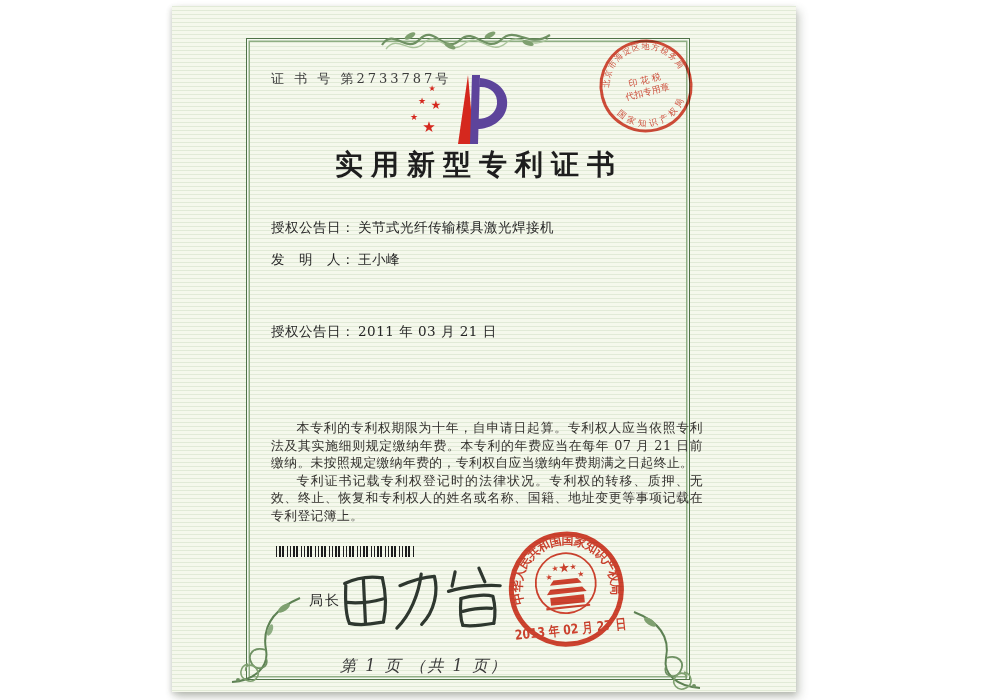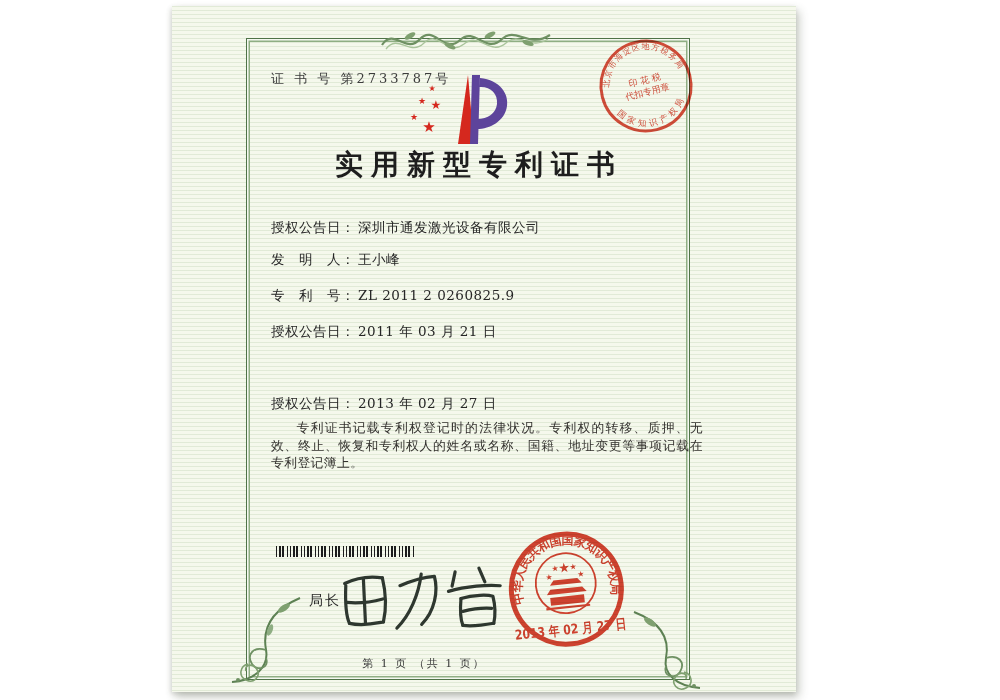--- a/index.html
+++ b/index.html
@@ -66,21 +66,21 @@
   }
 
   .director-label{
     position:absolute;left:137px;top:586px;z-index:3;
     font-size:14px;color:#2c2c2c;letter-spacing:2px;font-family:Liberation Mono, monospace;
   }
   .signature{position:absolute;left:165px;top:552px;width:176px;height:84px;z-index:3;}
 
   .footer{
     position:absolute;left:74px;top:650px;width:356px;z-index:3;
-    text-align:center;font-size:11px;color:#3a3a3a;letter-spacing:2px;
+    text-align:center;font-size:16px;color:#3a3a3a;letter-spacing:2px;font-style:italic;
   }
 
   .seal{mix-blend-mode:multiply;z-index:4;position:absolute;}
   .seal-top-right{left:424px;top:30px;width:100px;height:100px;transform:rotate(-14deg);}
   .seal-bottom{left:315px;top:514px;width:162px;height:150px;transform:rotate(-6deg);}
 
   .sr-only{
     position:absolute;width:1px;height:1px;overflow:hidden;
     clip:rect(0 0 0 0);white-space:nowrap;
   }
@@ -128,36 +128,31 @@
       <text x="4" y="48" font-size="9" fill="#d5281e" text-anchor="middle">★</text>
       <text x="19" y="60" font-size="15" fill="#d5281e" text-anchor="middle">★</text>
       <polygon points="58,3 48,72 64,72" fill="#d5281e"></polygon>
       <polygon points="62,3 70,3 68,72 60,72" fill="#5d449b"></polygon>
       <path d="M70,6 C90,8 99,22 97,34 C95,49 80,57 67,57 L67,47 C78,47 86,41 87,32 C88,21 80,14 69,15 Z" fill="#5d449b"></path>
     </svg>
 
     <div class="title">实用新型专利证书</div>
 
     <div class="field-row" style="top:213px;">
-      <span class="f-label">授权公告日：</span><span class="f-value">深圳市通发激光设备有限公司</span>
+      <span class="f-label">授权公告日：</span><span class="f-value">关节式光纤传输模具激光焊接机</span>
     </div>
     <div class="field-row" style="top:245px;font-family:Liberation Mono, monospace;">
       <span class="f-label">发　明　人：</span><span class="f-value">王小峰</span>
     </div>
-    <div class="field-row" style="top:281px;">
-      <span class="f-label">专　利　号：</span><span class="f-value">ZL 2011 2 0260825.9</span>
-    </div>
     <div class="field-row" style="top:317px;">
       <span class="f-label">授权公告日：</span><span class="f-value">2011 年 03 月 21 日</span>
     </div>
-    <div class="field-row" style="top:389px;">
-      <span class="f-label">授权公告日：</span><span class="f-value">2013 年 02 月 27 日</span>
-    </div>
 
     <div class="paragraphs">
+      <p>本专利的专利权期限为十年，自申请日起算。专利权人应当依照专利法及其实施细则规定缴纳年费。本专利的年费应当在每年 07 月 21 日前缴纳。未按照规定缴纳年费的，专利权自应当缴纳年费期满之日起终止。</p>
       <p>专利证书记载专利权登记时的法律状况。专利权的转移、质押、无效、终止、恢复和专利权人的姓名或名称、国籍、地址变更等事项记载在专利登记簿上。</p>
     </div>
 
     <div class="barcode"></div>
 
     <div class="director-label">局长</div>
     <svg class="signature" viewBox="0 0 176 84">
       <g transform="rotate(-4 88 42)" fill="none" stroke="#2e372f" stroke-width="3.2" stroke-linecap="round" stroke-linejoin="round">
         <path d="M10,22 C8,40 8,52 11,60"></path>
         <path d="M9,20 C24,14 38,15 47,17"></path>

